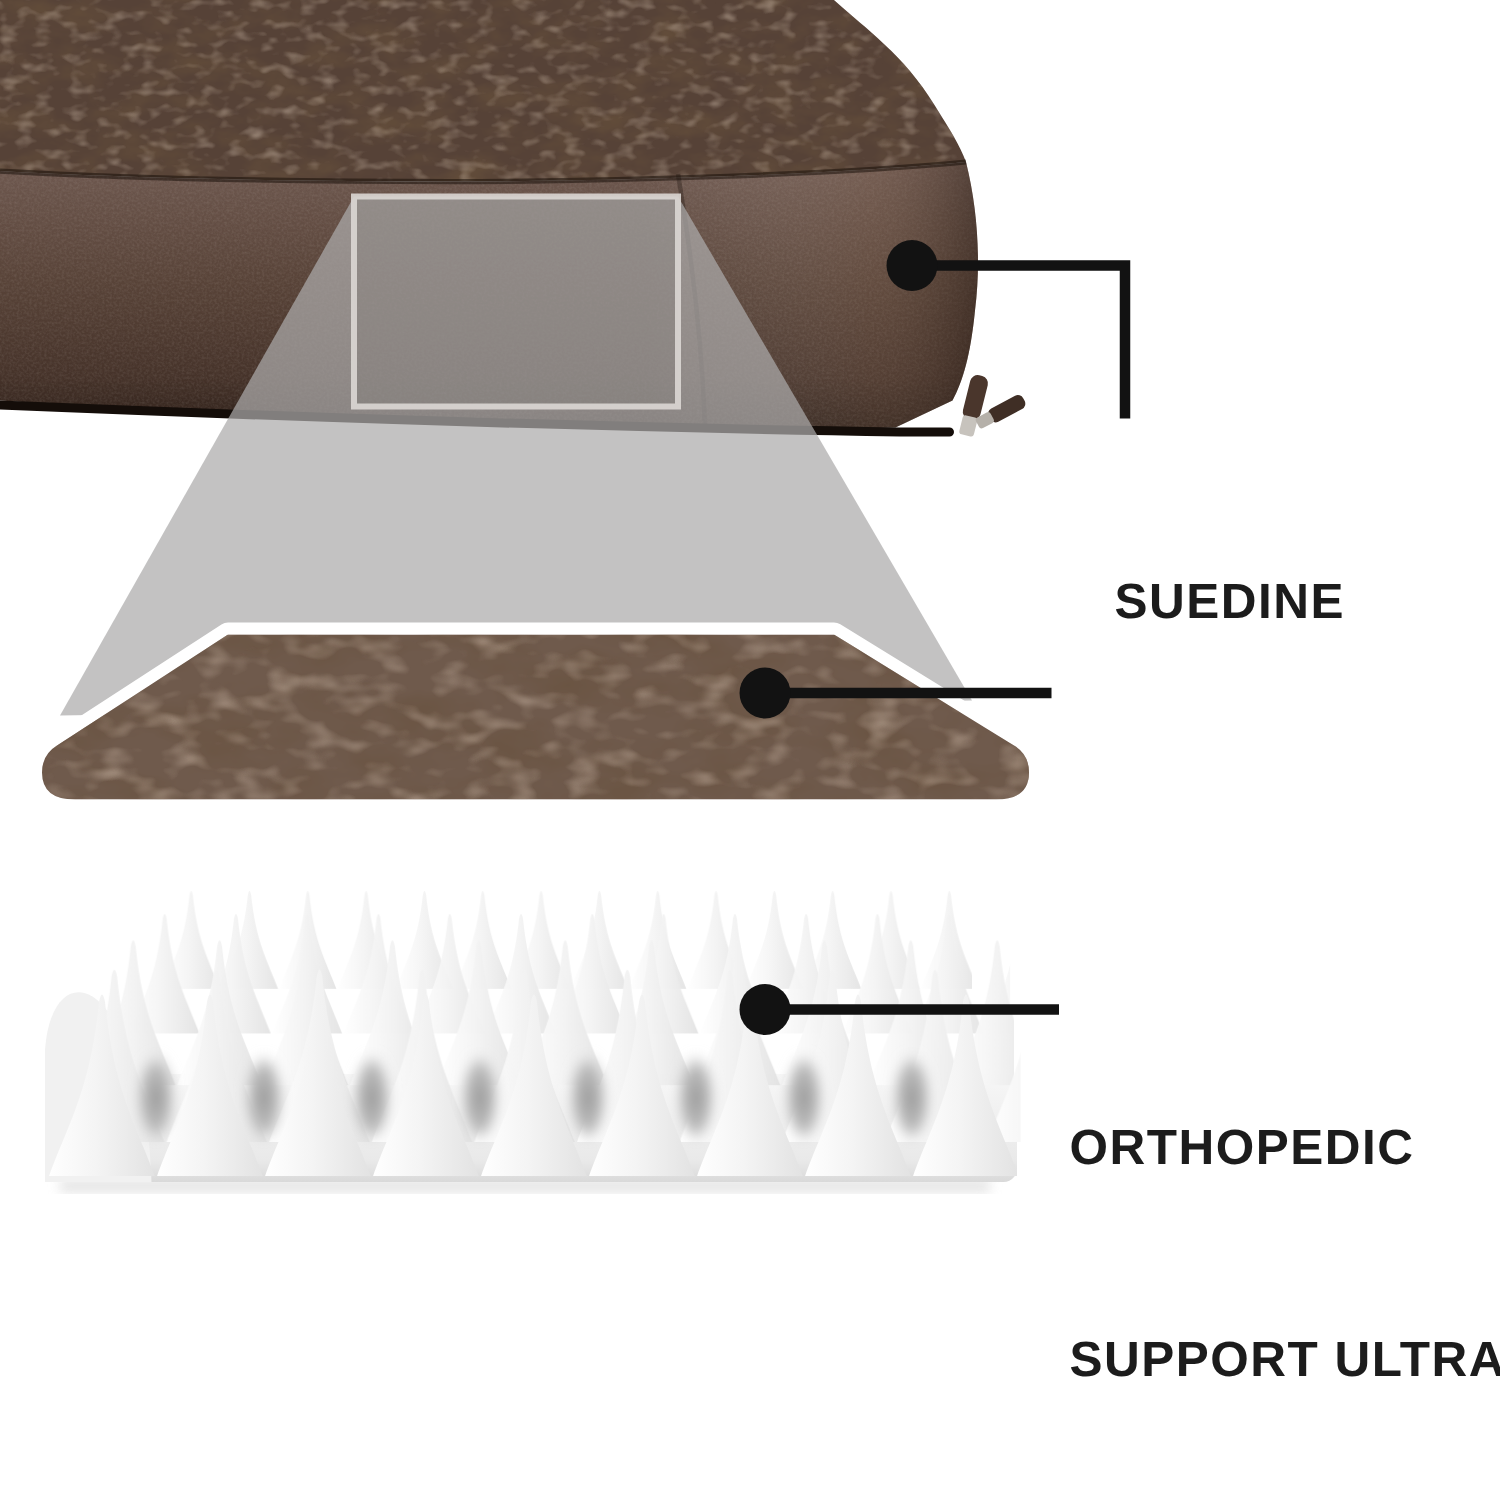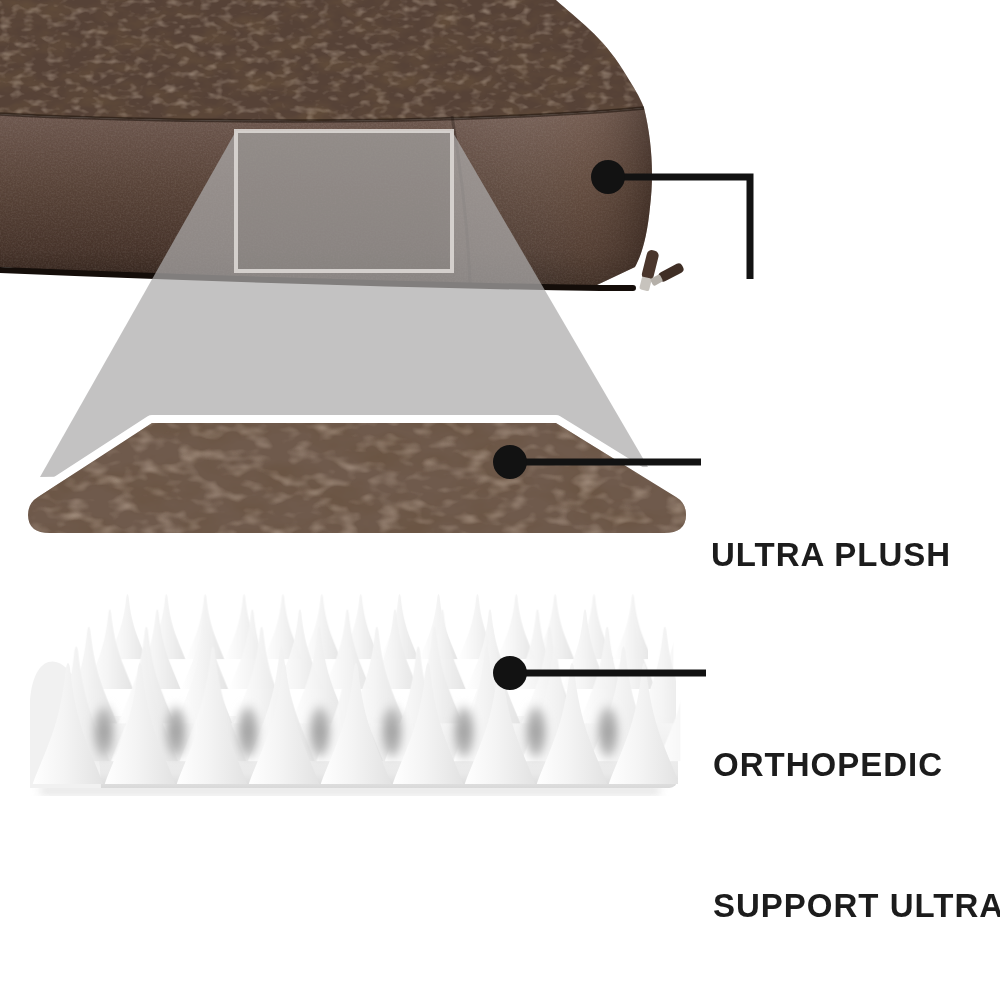--- a/index.html
+++ b/index.html
@@ -166,24 +166,24 @@
     <path d="M515,462 L701,462" stroke-width="7" fill="none" stroke="#121212"></path>
     <circle cx="510" cy="462" r="17" fill="#121212"></circle>
   </g>
   <g>
     <path d="M515,673 L706,673" stroke-width="7" fill="none" stroke="#121212"></path>
     <circle cx="510" cy="673" r="17" fill="#121212"></circle>
   </g>
 </svg>
 
 <div class="label" style="left:743px;top:283px;">
+  <div>SUEDINE</div>
 </div>
 
 <div class="label" style="left:711px;top:437px;">
-  <div>ULTRA PLUSH</div>
 </div>
 
 <div class="label" style="left:713px;top:647px;">
   <div>ORTHOPEDIC</div>
   <div>SUPPORT ULTRA</div>
 </div>
 
 </div>
 
 </body></html>

